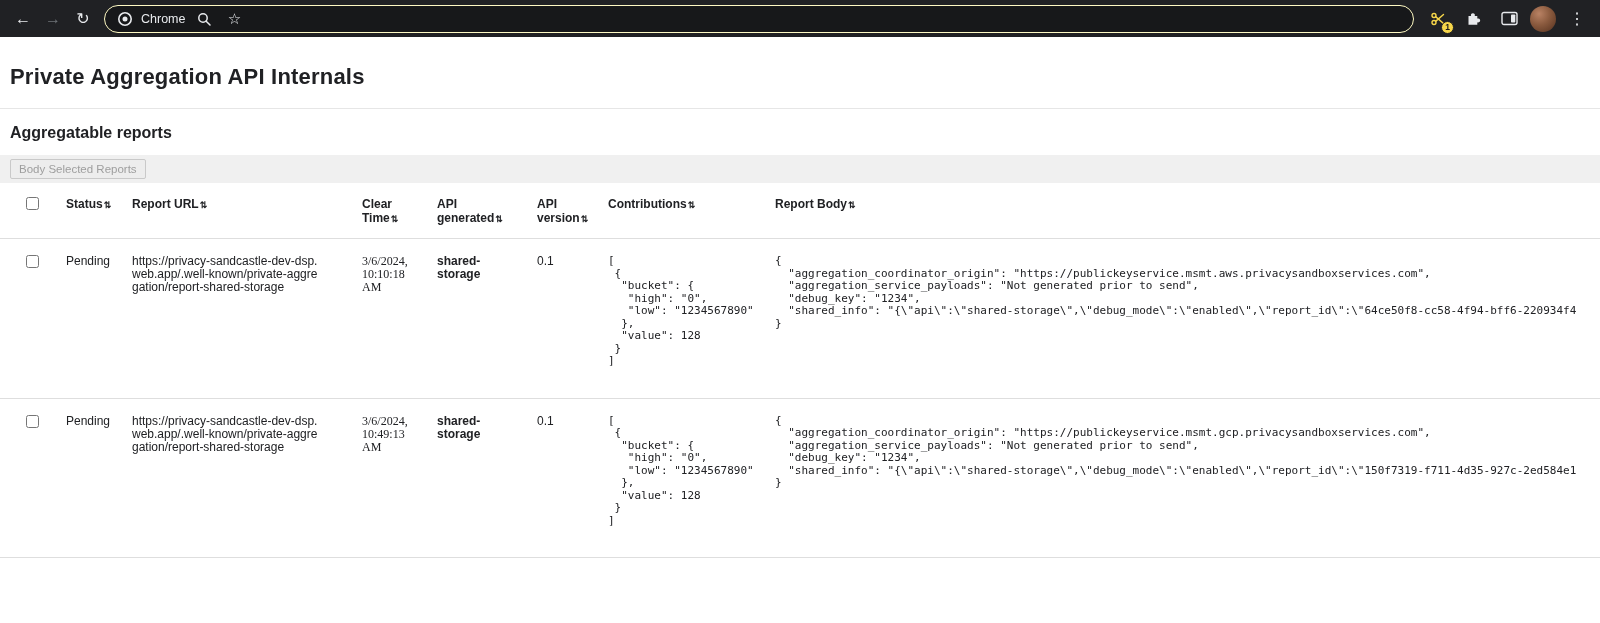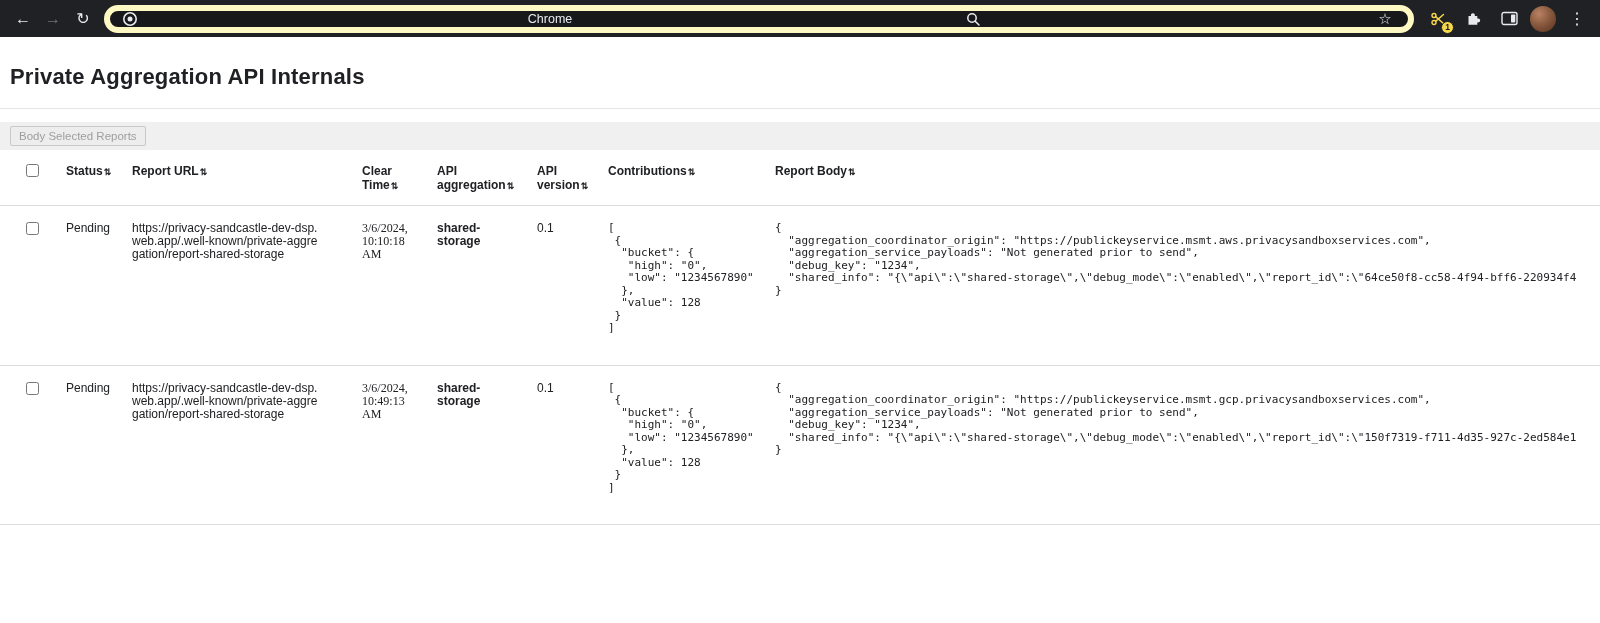--- a/index.html
+++ b/index.html
@@ -6,22 +6,22 @@
   html,body { width:1600px; height:623px; overflow:hidden; background:#fff;
               font-family:"Liberation Sans", sans-serif; color:#202124; }
 
   
   .toolbar { height:37px; background:#202124; display:flex; align-items:center; padding:0 8px; }
   .tb-btn { width:30px; height:30px; flex:0 0 auto; background:none; border:none; color:#e8eaed;
             font-size:16px; line-height:1; display:flex; align-items:center; justify-content:center;
             border-radius:50%; cursor:pointer; font-family:inherit; }
   .tb-btn.dim { color:#6e7377; }
   .omnibox { flex:1 1 auto; height:28px; margin:0 10px 0 6px; background:#17181a;
-             border:6px solid #fef9c3; border-radius:14px; display:flex; align-items:center;
-             padding:0 12px; gap:8px; min-width:0;justify-content:space-between; }
+             border:1px solid #fef9c3; border-radius:14px; display:flex; align-items:center;
+             padding:0 12px; gap:8px; min-width:0; }
   .omni-site { font-size:12.5px; color:#e8eaed; flex:0 0 auto; }
   .omni-url { flex:1 1 auto; font-size:13px; color:#e8eaed; white-space:nowrap; overflow:hidden; }
   .omni-ic { width:22px; height:22px; display:flex; align-items:center; justify-content:center;
              background:none; border:none; color:#e8eaed; font-size:15px; cursor:pointer; flex:0 0 auto; }
   .tb-right { display:flex; align-items:center; gap:6px; flex:0 0 auto; }
   .ext-wrap { position:relative; width:28px; height:28px; display:flex; align-items:center;
               justify-content:center; cursor:pointer; }
   .badge { position:absolute; right:-2px; bottom:-1px; width:13px; height:13px; border-radius:50%;
            background:#f6d64a; color:#1b1b1b; font-size:8.5px; font-weight:bold; display:flex;
            align-items:center; justify-content:center; border:1px solid #202124; }
@@ -121,20 +121,21 @@
     </button>
   </div>
 </header>
 
 <main>
   <h1 class="page-title">Private Aggregation API Internals</h1>
 
 
   <hr class="divider">
 
+  <h2 class="section-title">Aggregatable reports</h2>
 
   <div class="table-toolbar">
     <button class="send-btn" disabled="">Body Selected Reports</button>
   </div>
 
   <table>
     <colgroup>
       <col style="width:66px">
         <col style="width:66px">
         <col style="width:230px">
@@ -152,21 +153,21 @@
         <th>
           <span>Status</span><span class="sort">⇅</span>
         </th>
         <th>
           <span>Report URL</span><span class="sort">⇅</span>
         </th>
         <th>
           <div class="hw-rt"><span>Clear Time</span><span class="sort">⇅</span></div>
         </th>
         <th>
-          <div class="hw-ai"><span>API aggregation</span><span class="sort">⇅</span></div>
+          <div class="hw-ai"><span>API generated</span><span class="sort">⇅</span></div>
         </th>
         <th>
           <div class="hw-av"><span>API version</span><span class="sort">⇅</span></div>
         </th>
         <th>
           <span>Contributions</span><span class="sort">⇅</span>
         </th>
         <th>
           <span>Report Body</span><span class="sort">⇅</span>
         </th>

